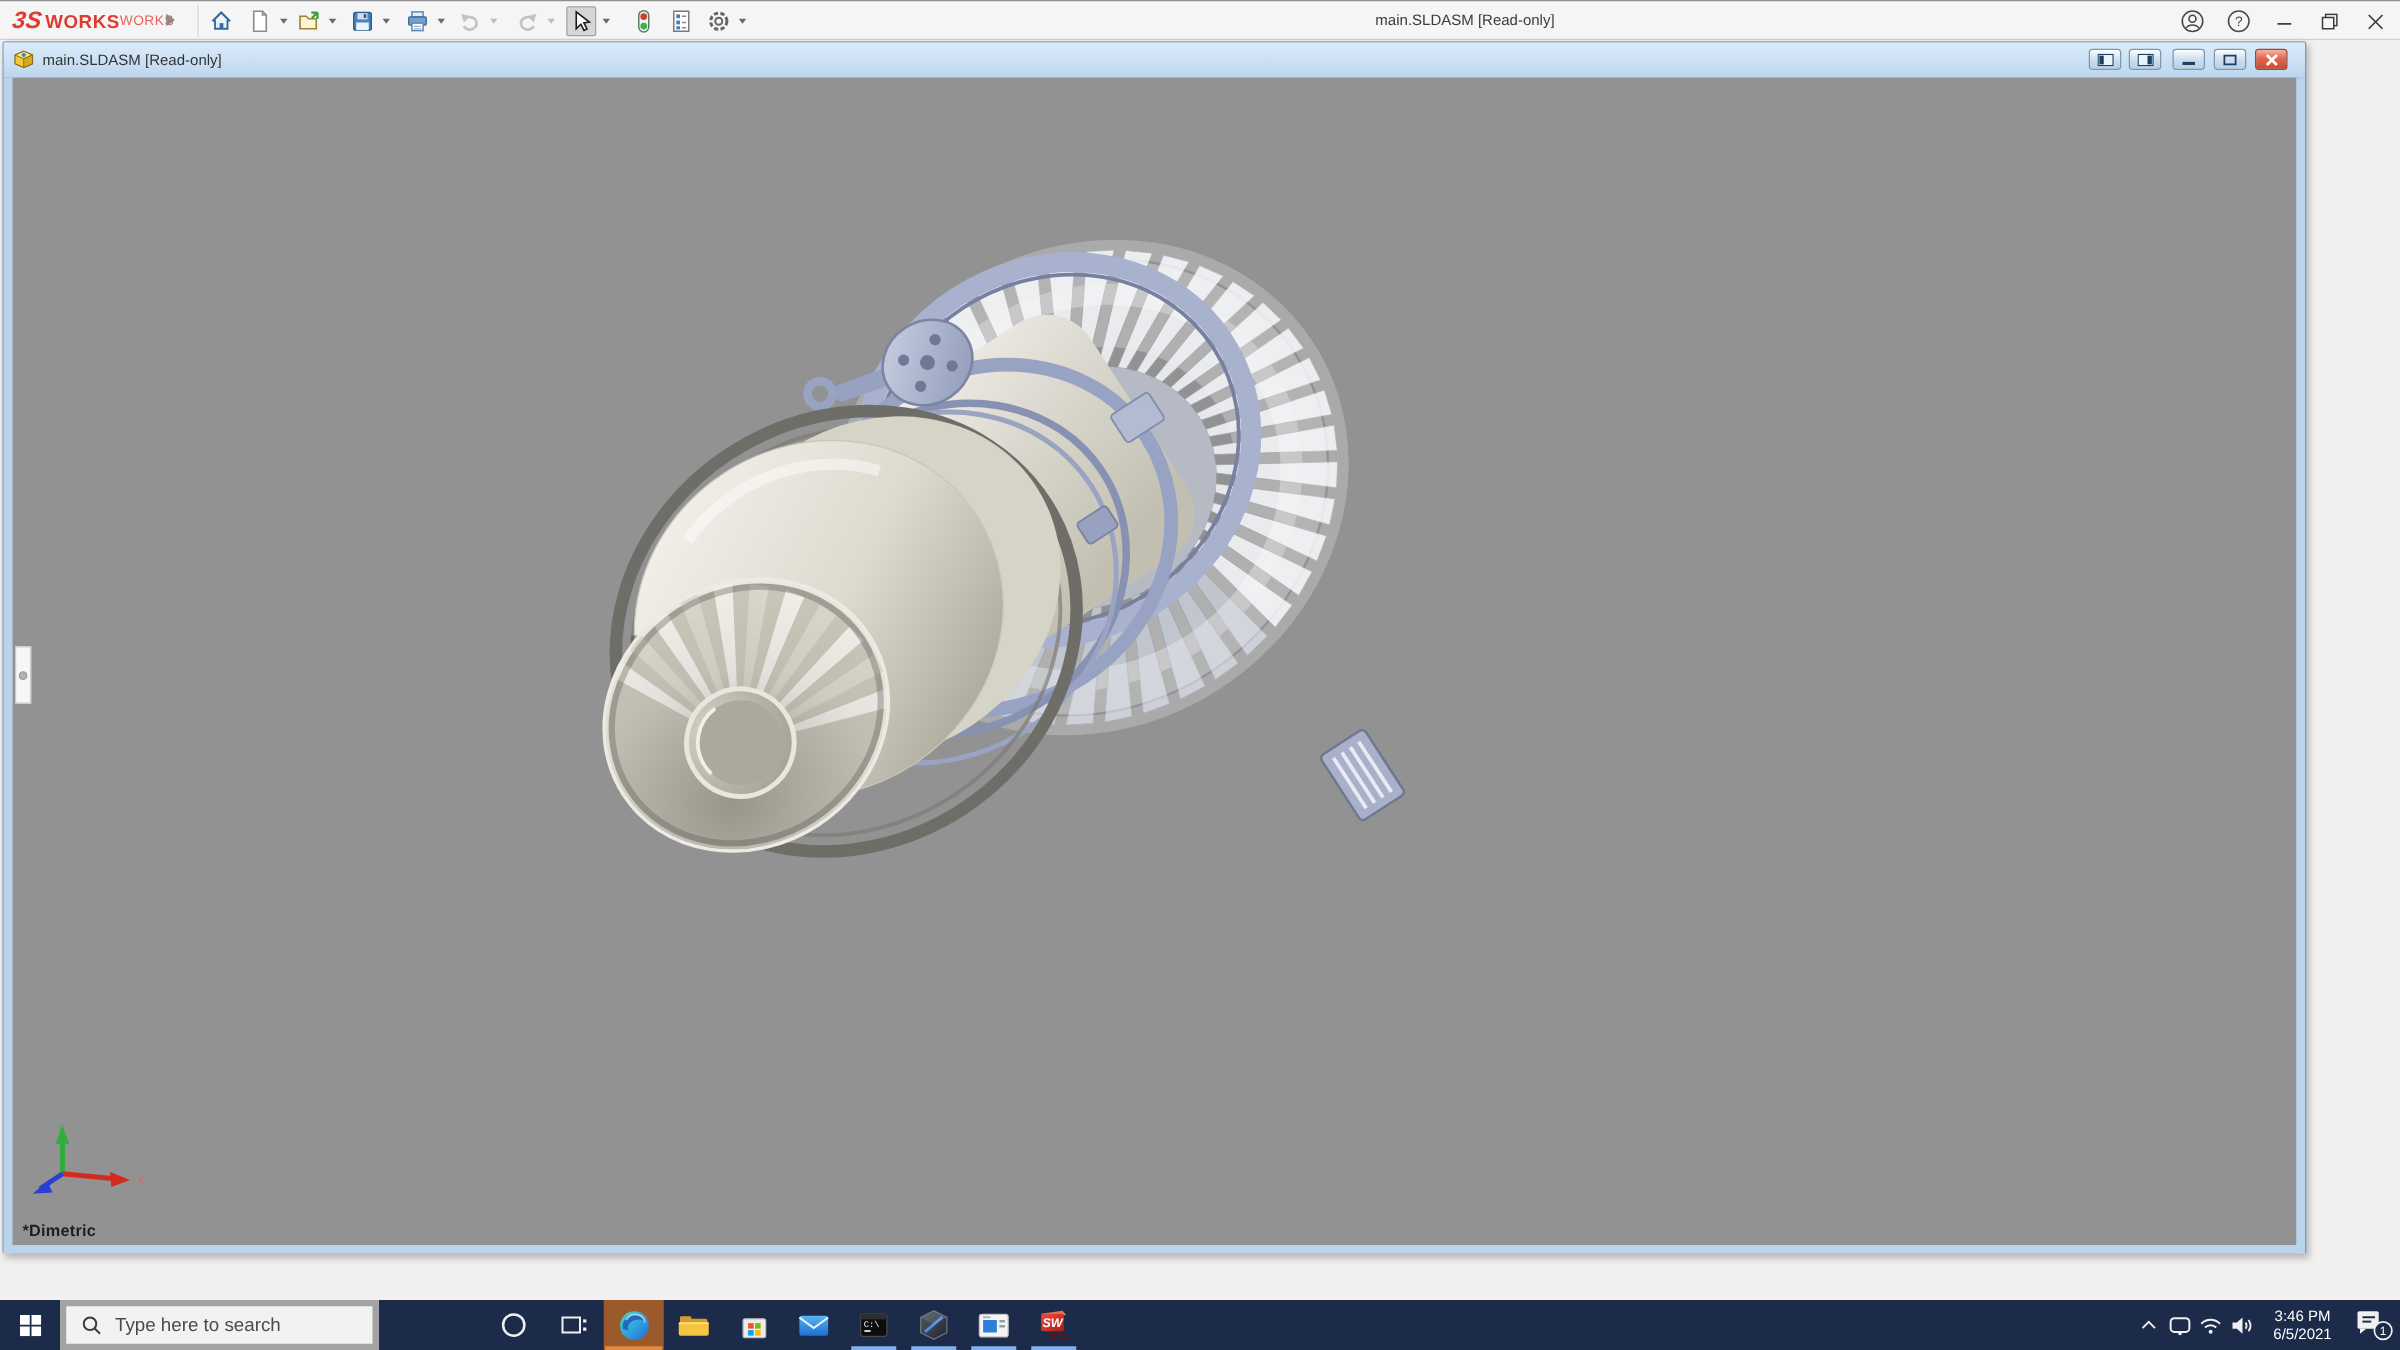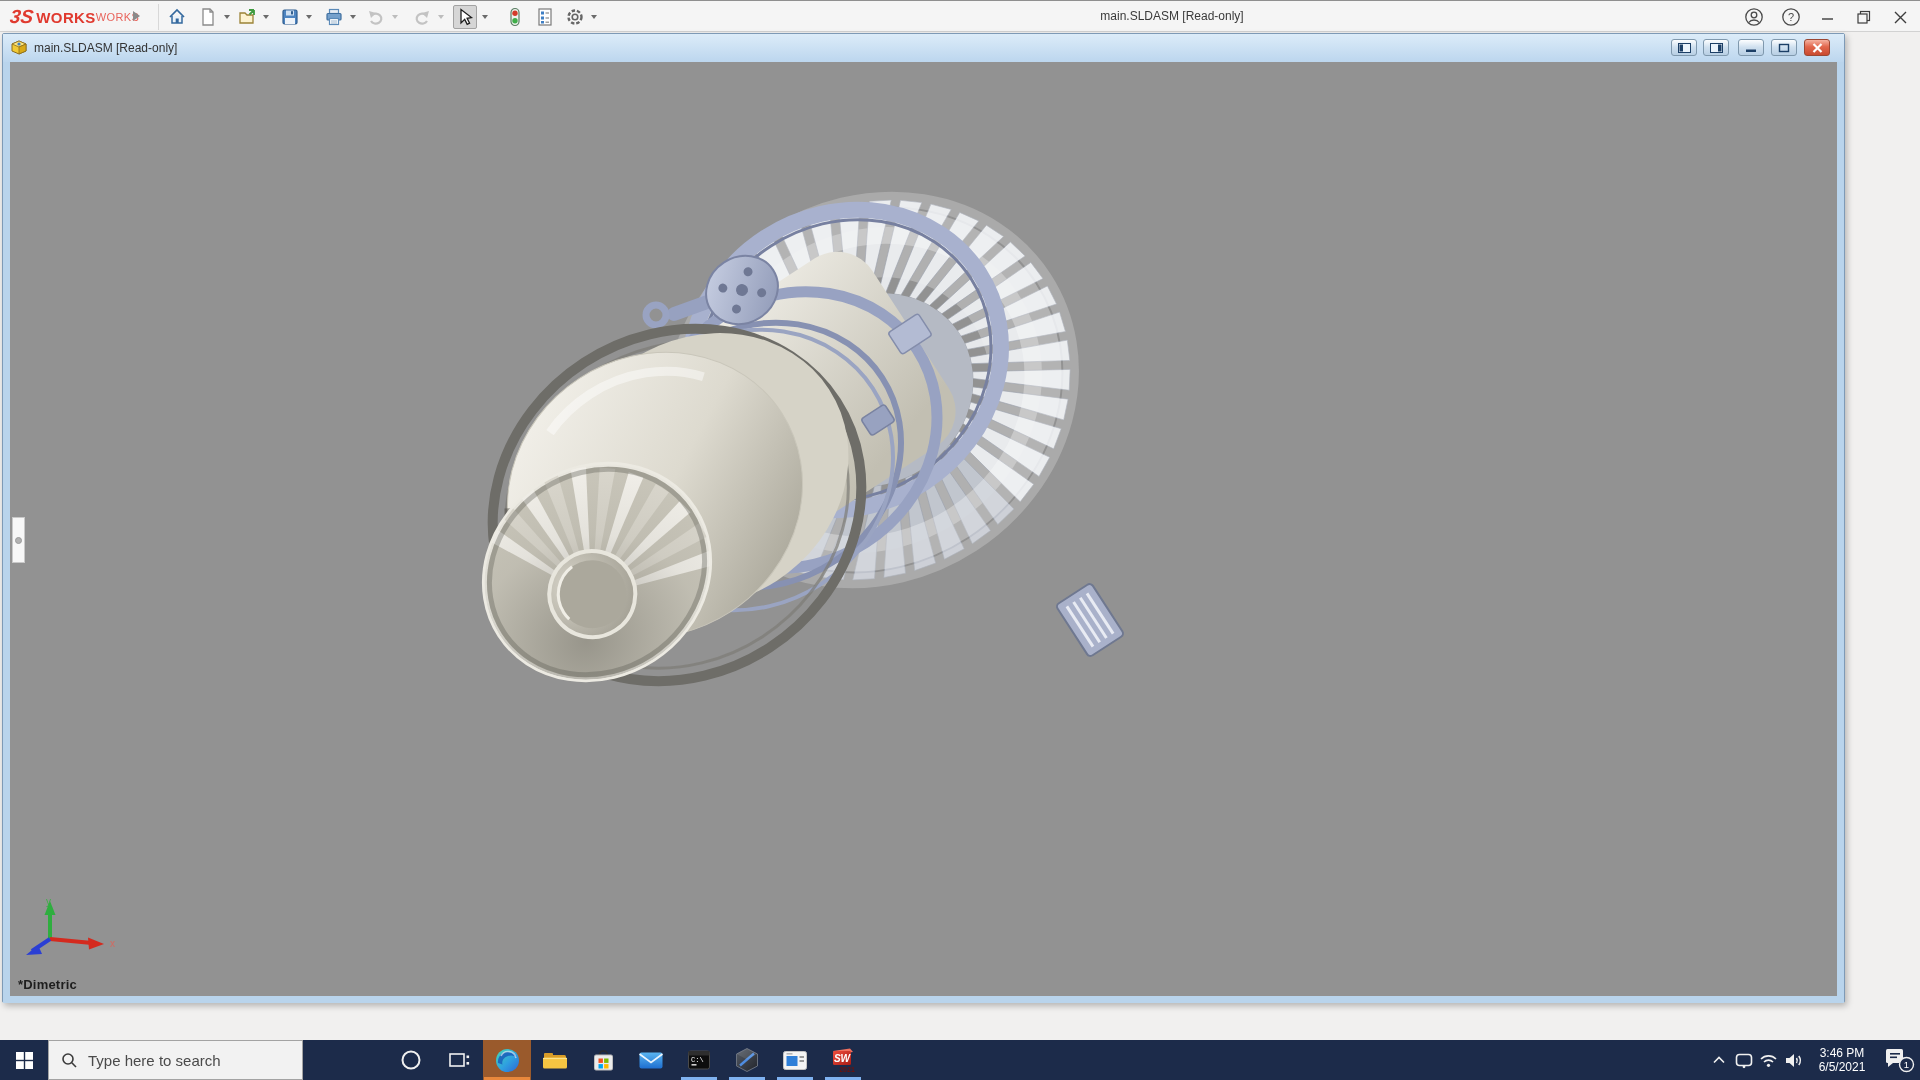--- a/index.html
+++ b/index.html
@@ -33,21 +33,21 @@
   .viewport { position:absolute; left:0; top:28px; width:1841px; height:941px; background:#929292; border:7px solid #b9d4ec; border-top:none; }
   .vp-inner { position:relative; width:1827px; height:934px; overflow:hidden; }
   .collapsed-tab { position:absolute; left:2px; top:455px; width:13px; height:46px; background:#f7f7f7; border:1px solid #c9c9c9; display:flex; align-items:center; justify-content:center; }
   .collapsed-tab .dot { width:7px; height:7px; border-radius:50%; background:#b2b2b2; border:1px solid #9a9a9a; }
   .view-label { position:absolute; left:8px; bottom:4px; font-size:13px; font-weight:bold; color:#1e1e1e; letter-spacing:.2px;text-align:right; }
   .triad { position:absolute; left:16px; top:833px; }
 
   
   .taskbar { position:absolute; left:0; top:1040px; width:1920px; height:40px; background:#1c2b4a; display:flex; align-items:stretch; }
   .tb-start { width:48px; display:flex; align-items:center; justify-content:center; }
-  .tb-search { position:relative; width:255px; background:#f2f2f2; border:1px solid #a3a3a3; display:flex; align-items:center; padding-left:12px; }
+  .tb-search { position:relative; width:255px; background:#f2f2f2; border:5px solid #a3a3a3; display:flex; align-items:center; padding-left:12px; }
   .tb-search span { margin-left:10px; font-size:15px; color:#4a4a4a; }
   .tb-slot { width:48px; display:flex; align-items:center; justify-content:center; position:relative; }
   .tb-slot.spacer { width:84px; }
   .tb-slot.edge-active { background:#9a5a2c; }
   .run-line { position:absolute; bottom:0; left:6px; width:36px; height:3px; background:#7fb2f0; }
   .run-line.orange { left:1px; width:46px; background:#e8883c; }
   .tray { position:absolute; right:0; top:0; height:40px; display:flex; align-items:center; }
   .tray-ic { width:25px; display:flex; align-items:center; justify-content:center; }
   .tray-clock { width:64px; text-align:center; color:#fff; font-size:12px; line-height:14px; margin:0 4px; }
   .tray-action { width:42px; display:flex; align-items:center; justify-content:center; position:relative; }

